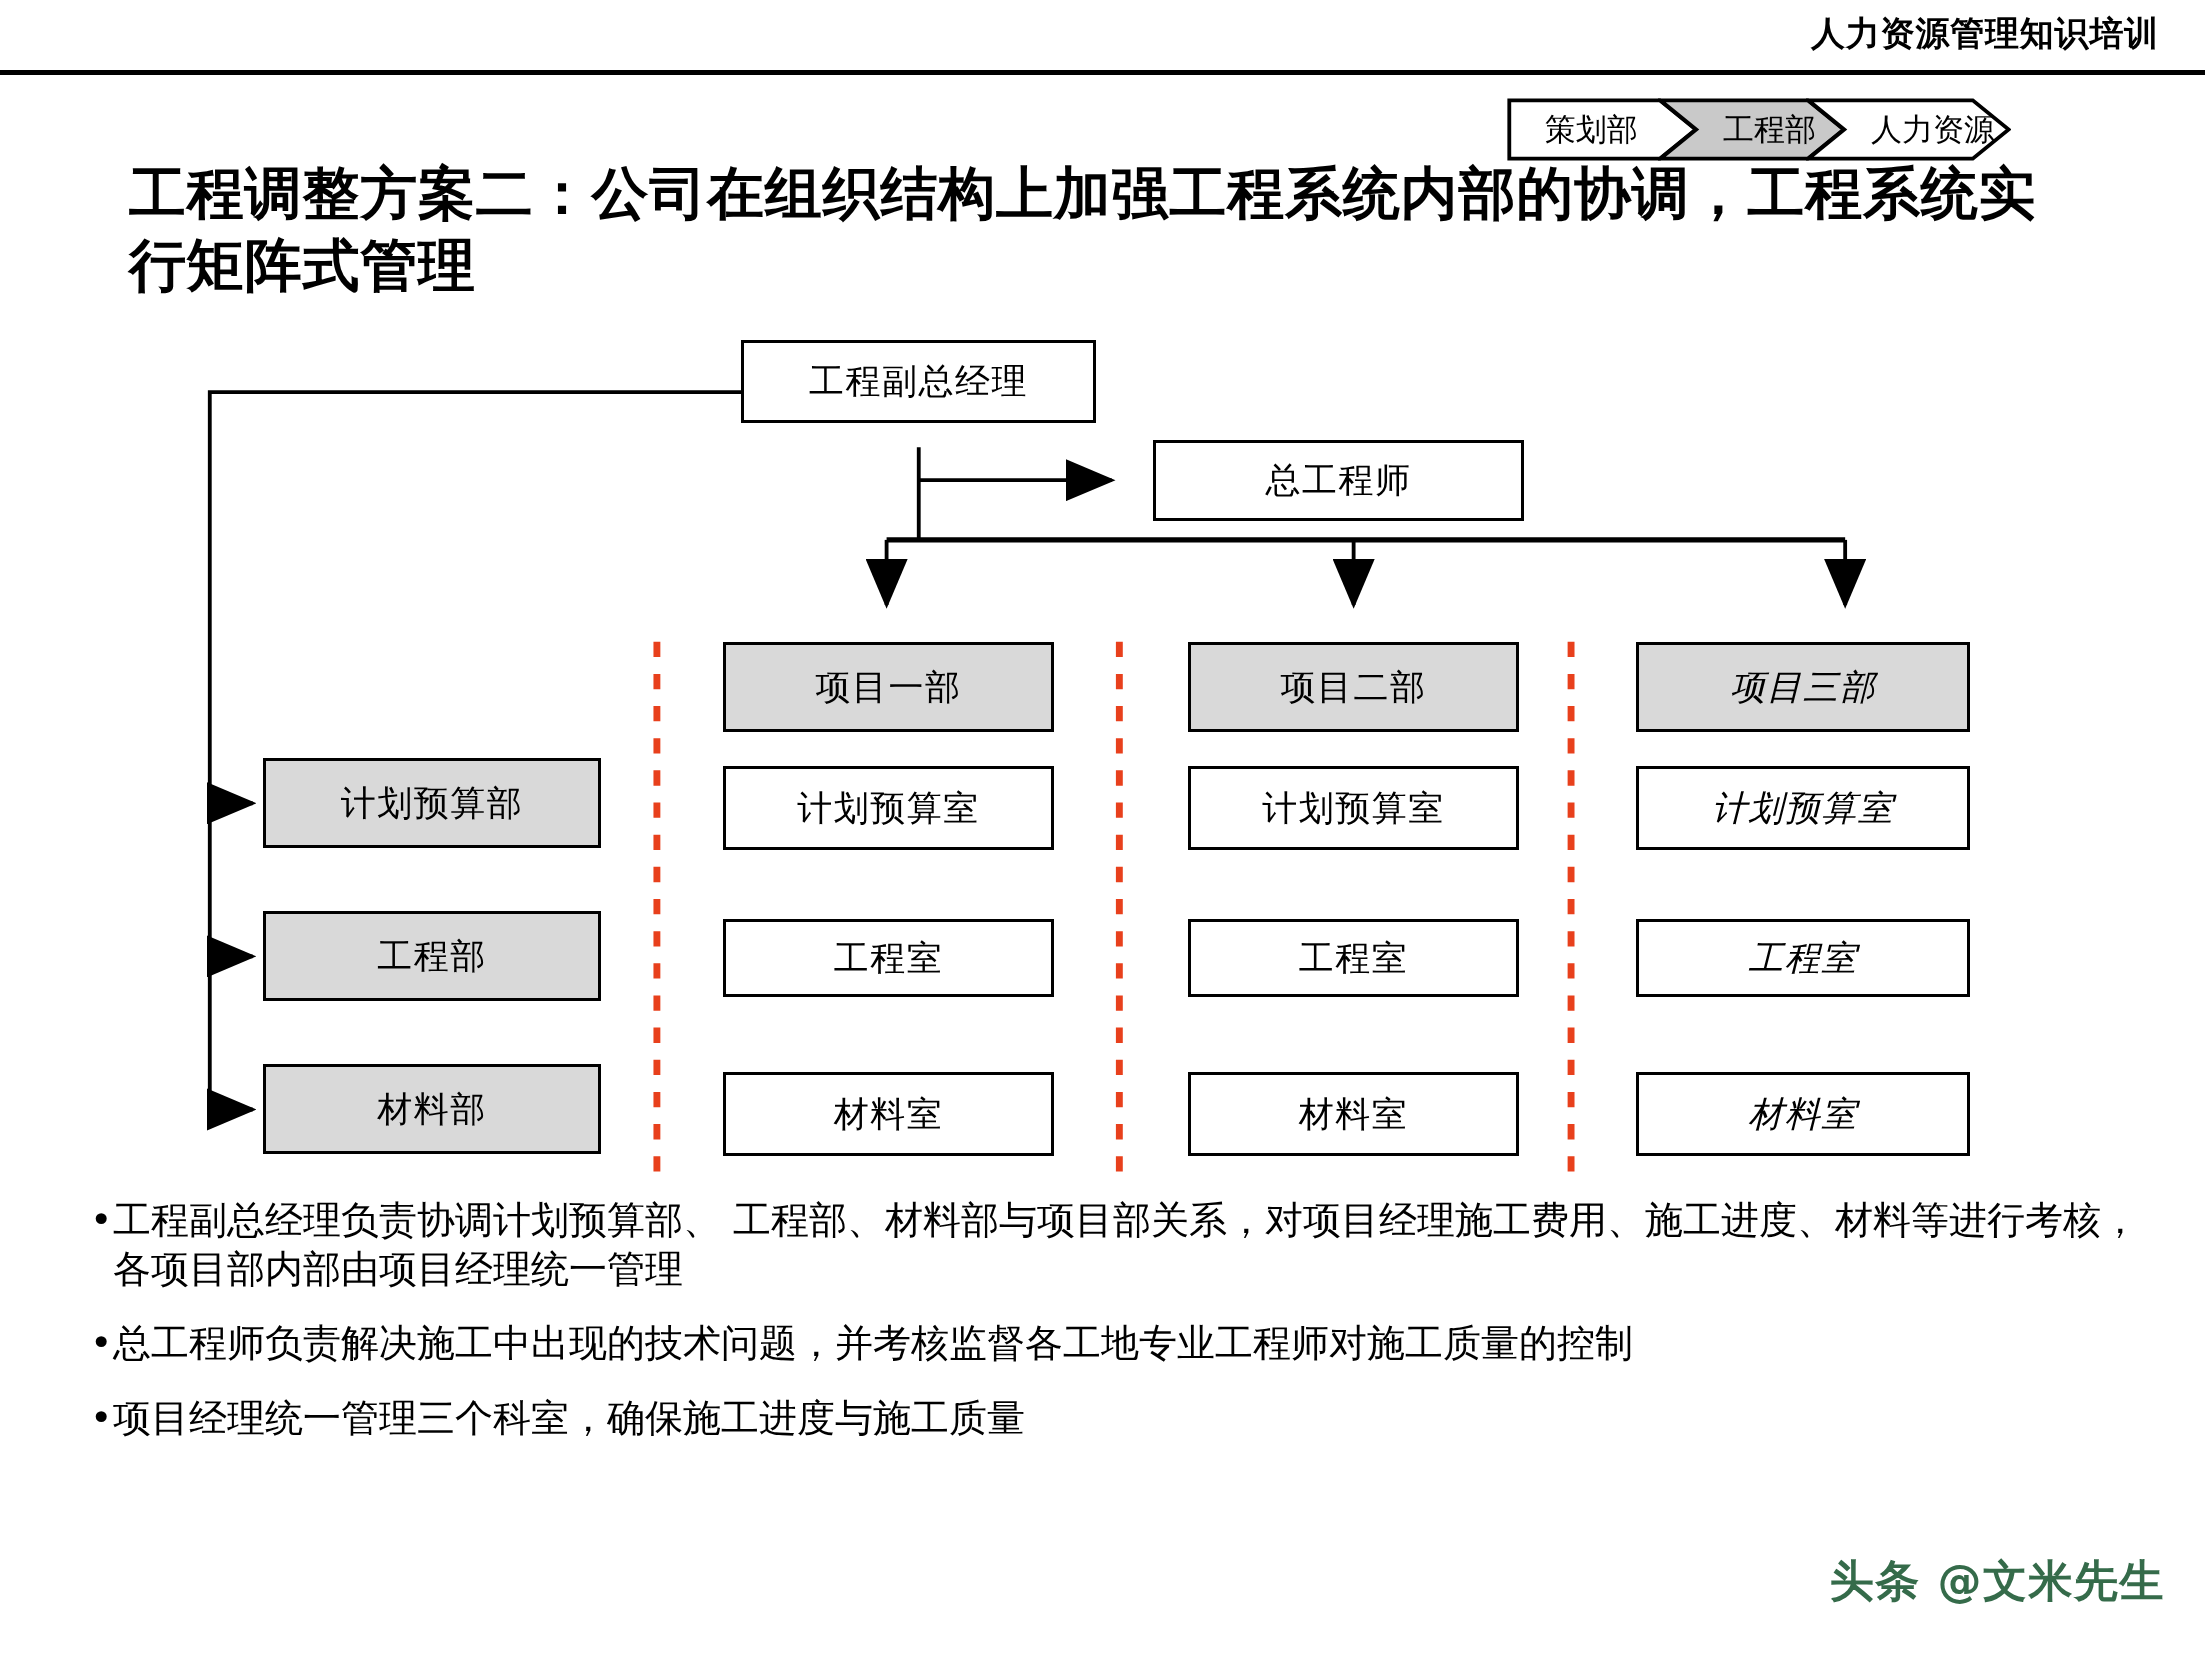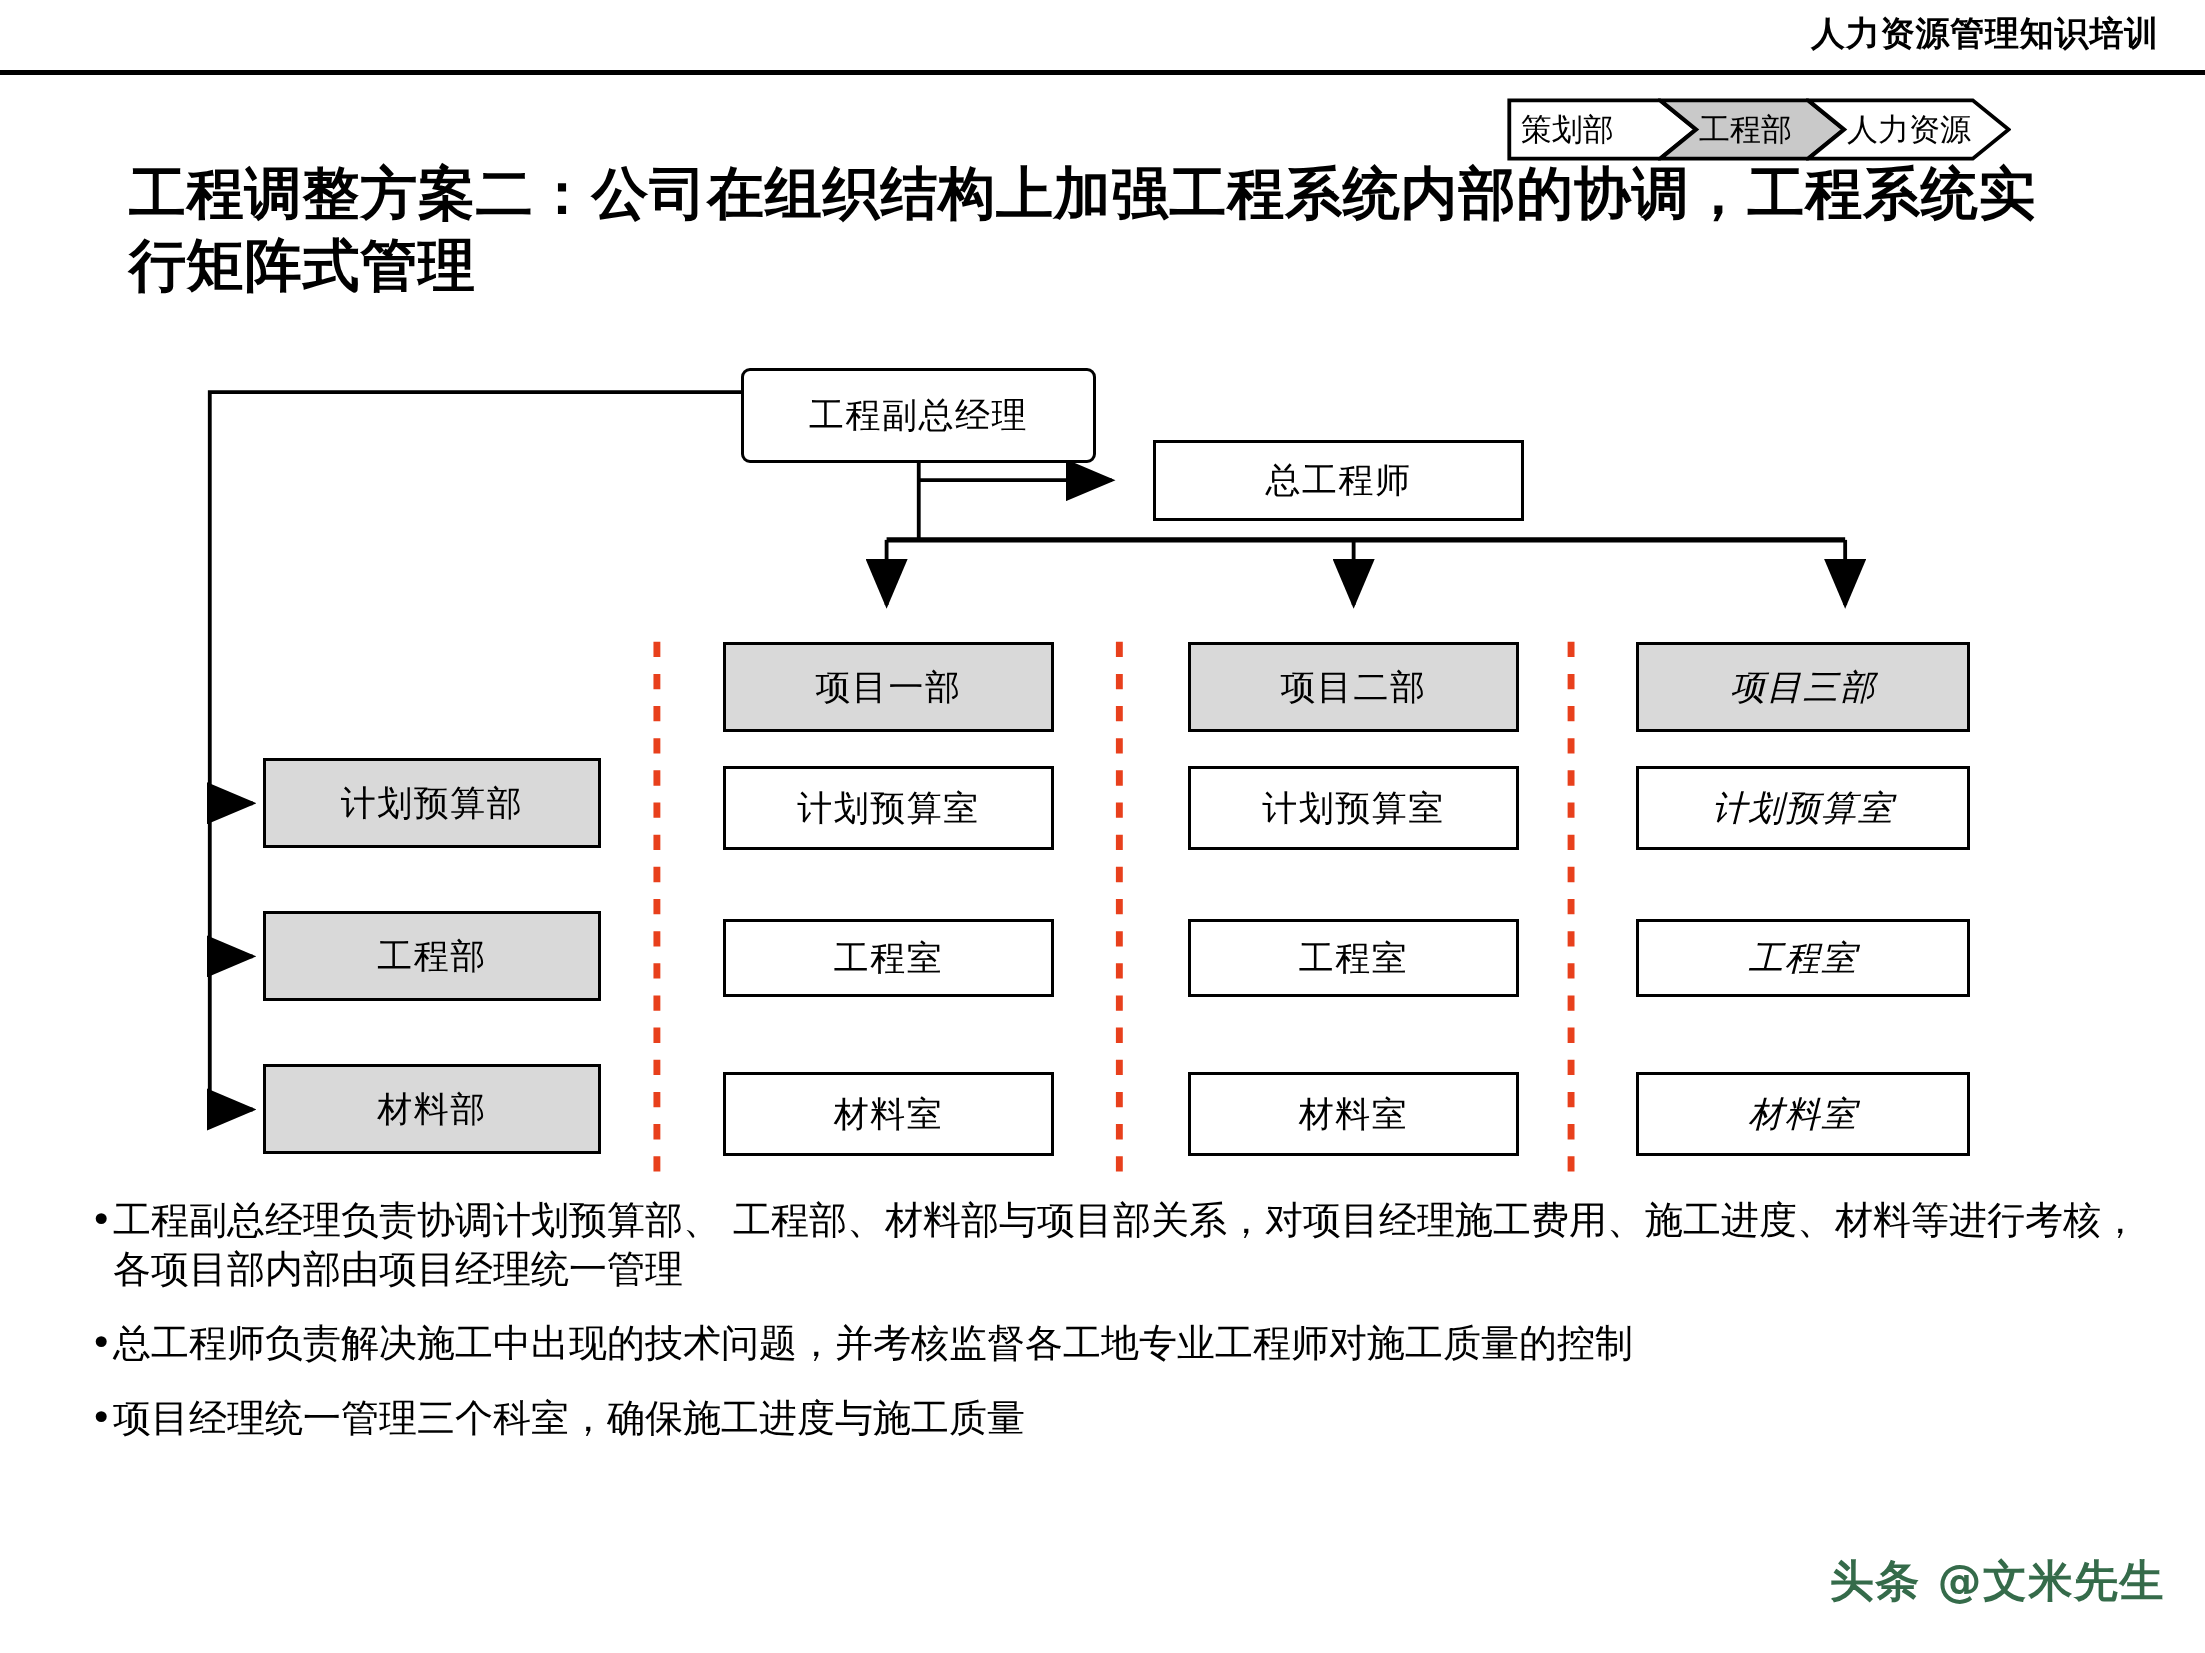--- a/index.html
+++ b/index.html
@@ -48,20 +48,21 @@
   .crumb {
     position: relative;
     height: 63px;
     display: flex;
     align-items: center;
     justify-content: flex-start;
     font-size: 31px;
     font-weight: 400;
     white-space: nowrap;
     box-sizing: border-box;
+    padding-left: 24px;
   }
   .crumb .crumb-label {
     position: relative;
     z-index: 3;
     padding-left: 13.8px;
   }
   .crumb .crumb-shape {
     position: absolute;
     inset: 0;
     z-index: 1;
@@ -102,21 +103,21 @@
     align-items: center;
     justify-content: center;
     font-size: 35px;
     font-weight: 400;
     white-space: nowrap;
     letter-spacing: 1.5px;
   }
   .node.gray { background: #D9D9D9; }
 
   
-  #node-vgm   { left: 741px;  top: 368px;  width: 355px; height: 95px; border-radius: 9px; }
+  #node-vgm   { left: 741px;  top: 340px;  width: 355px; height: 83px; }
   #node-ce    { left: 1153px; top: 440px;  width: 371px; height: 81px; }
 
   
   #node-f0 { left: 263px; top: 758px;  width: 338px; height: 90px; }
   #node-f1 { left: 263px; top: 911px; width: 338px; height: 90px; }
   #node-f2 { left: 263px; top: 1064px; width: 338px; height: 90px; }
 
   
   .col-1 { left: 723px;  width: 331px; }
   .col-2 { left: 1188px; width: 331px; }

